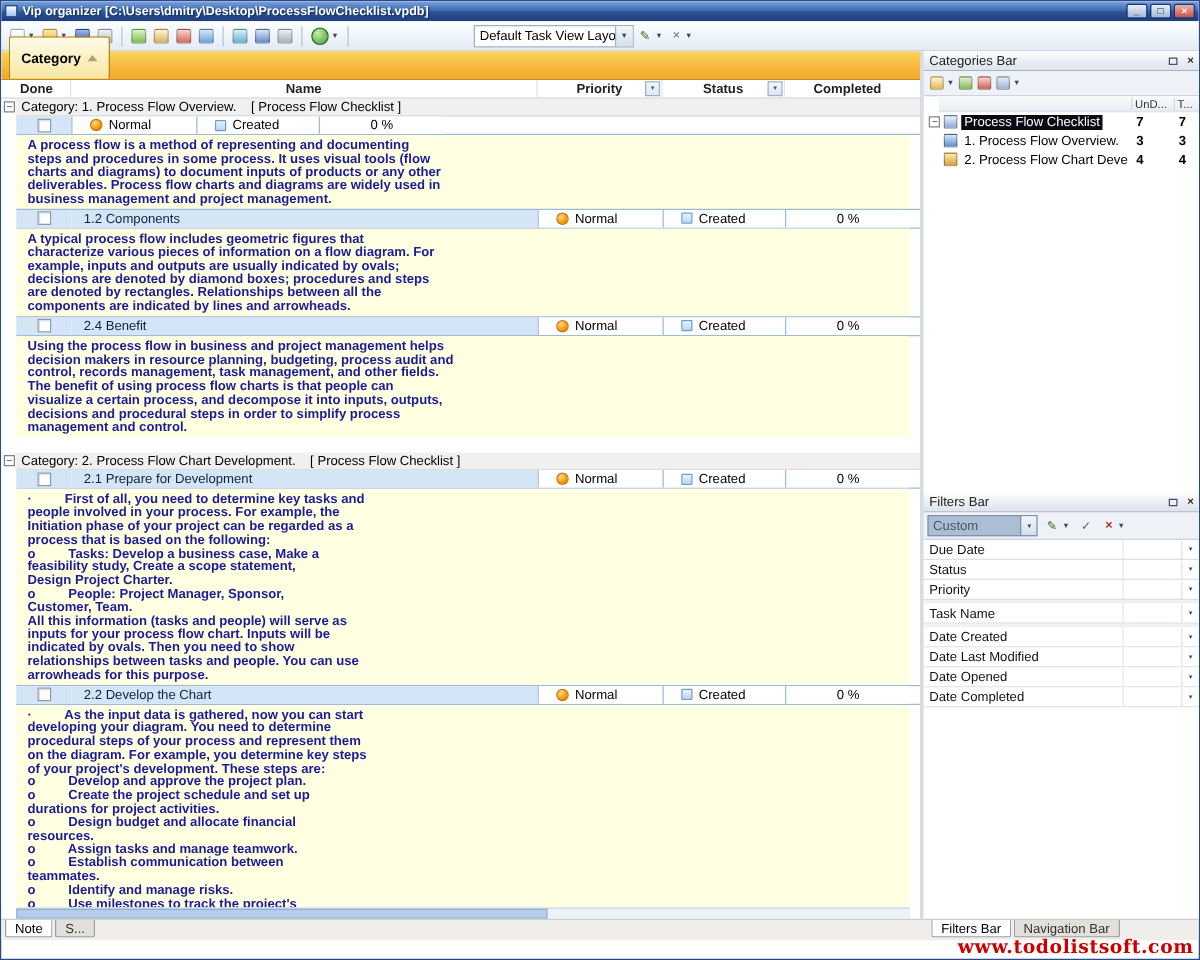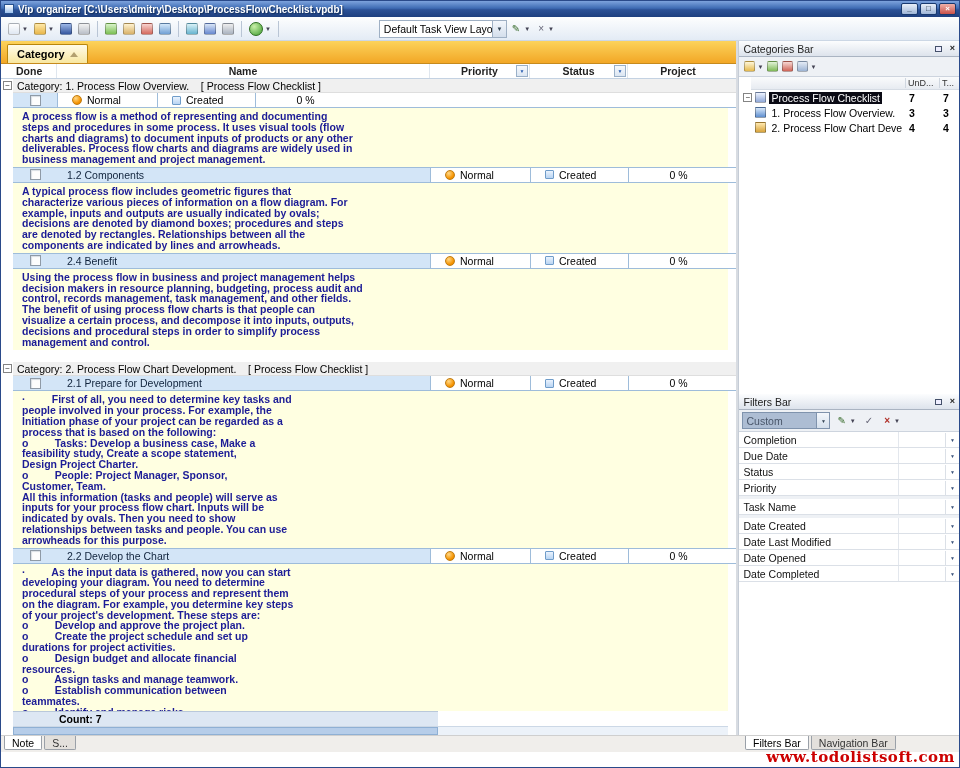--- a/index.html
+++ b/index.html
@@ -51,21 +51,21 @@
 
   
   .main { display:flex; height:694px; }
   .grid-area { width:737px; display:flex; flex-direction:column; background:#fff; }
   .splitter { width:2px; background:#d8dce2; }
   .right-panel { width:221px; display:flex; flex-direction:column; background:#f2f4f7; border-left:1px solid #c5ccd6; }
 
   
   .groupbar { height:23px; background:linear-gradient(#fcd35b,#f2a726); border-bottom:1px solid #c68a1d;
               display:flex; align-items:flex-end; padding-left:6px; }
-  .group-tab { display:inline-flex; align-items:center; height:19px; padding:0 9px;
+  .group-tab { display:inline-flex; align-items:center; height:34px; padding:0 9px;
                background:linear-gradient(#fffbe9,#f8e7a0); border:1px solid #b8860b; border-bottom:none;
                border-radius:2px 2px 0 0; font-weight:bold; font-size:11px; }
   .sort-tri { width:0; height:0; margin-left:5px; border-left:4px solid transparent; border-right:4px solid transparent;
               border-bottom:5px solid #b3a070; }
 
   
   .colheaders { height:15px; display:flex; padding-left:12px; background:#fff; border-bottom:1px solid #c4d2e2;
                 font-size:10.5px; font-weight:bold; color:#222; }
   .ch { display:flex; align-items:center; border-right:1px solid #dfe6ee; position:relative; }
   .ch-done { width:44px; padding-left:3px; }
@@ -270,21 +270,21 @@
         <span class="ch ch-done">Done</span>
         <span class="ch ch-name">Name</span>
         <span class="ch ch-priority">
           <span>Priority</span>
           <span class="filter-btn">▼</span>
         </span>
         <span class="ch ch-status">
           <span>Status</span>
           <span class="filter-btn">▼</span>
         </span>
-        <span class="ch ch-complete">Project</span>
+        <span class="ch ch-complete">Completed</span>
       </div>
 
       <div class="gridbody">
 
         <div class="cat-row">
           <span class="collapse-box">−</span>
           <span class="cat-label">Category: 1. Process Flow Overview.    [ Process Flow Checklist ]</span>
         </div>
 
         <div class="task-row">
@@ -417,23 +417,20 @@
 o         Assign tasks and manage teamwork.
 o         Establish communication between
 teammates.
 o         Identify and manage risks.
 o         Use milestones to track the project's
 progress against the schedule.</div>
 
       </div>
 
       <div class="grid-footer">
-        <div class="count-area">
-            <span>Count: 7</span>
-          </div>
         <div class="hscroll">
             <div class="hthumb"></div>
           </div>
       </div>
     </div>
 
     <div class="splitter"></div>
 
     <div class="right-panel">
 
@@ -515,26 +512,20 @@
           <span class="ptbtn">
               <span class="glyph-btn gray">✓</span>
             </span>
           <span class="ptbtn">
               <span class="glyph-btn red">×</span>
               <span class="dd-mini">▼</span>
             </span>
         </div>
 
         <div class="filter-row">
-          <span class="flabel">Completion</span>
-          <span class="fvalue">
-              <span class="fdrop">▼</span>
-            </span>
-        </div>
-        <div class="filter-row">
           <span class="flabel">Due Date</span>
           <span class="fvalue">
               <span class="fdrop">▼</span>
             </span>
         </div>
         <div class="filter-row">
           <span class="flabel">Status</span>
           <span class="fvalue">
               <span class="fdrop">▼</span>
             </span>

